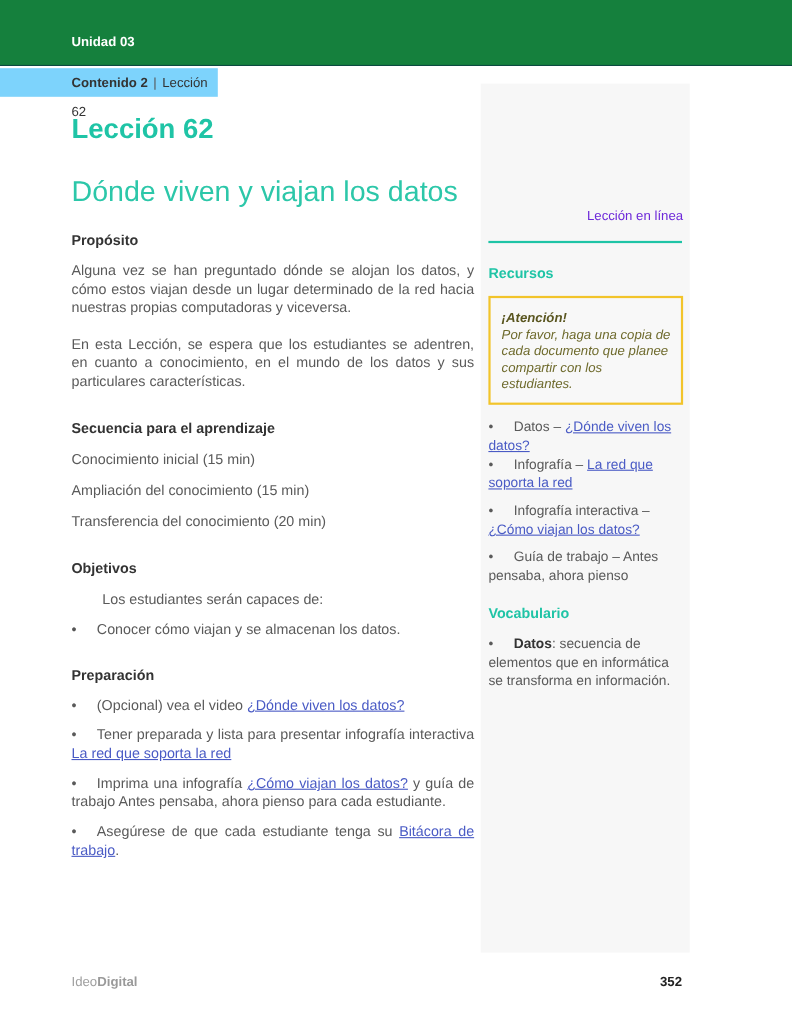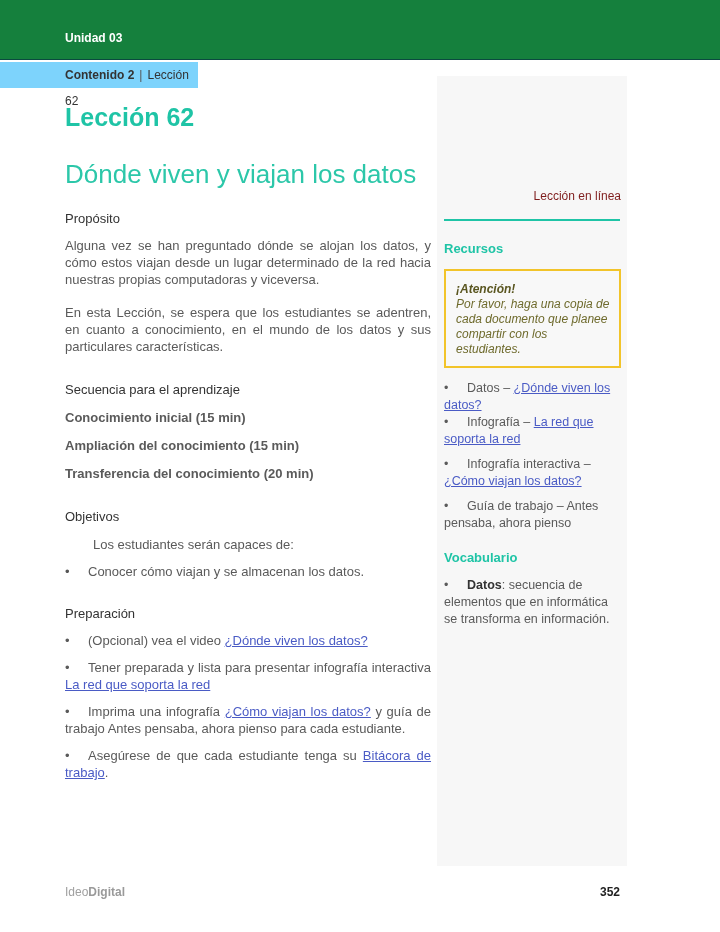--- a/index.html
+++ b/index.html
@@ -74,33 +74,33 @@
       height: 36px;
     }
     .lesson-subtitle {
       margin-top: 22px;
       font-size: 26px;
       color: #2cc7a9;
       line-height: 32px;
       font-weight: normal;
     }
     .section-heading {
-      font-weight: normal;
+      font-weight: bold;
       color: #333333;
       font-size: 13px;
       line-height: 17px;
     }
     .h-proposito { margin-top: 20px; }
     .para {
       text-align: justify;
       margin-top: 10px;
     }
     .para + .para { margin-top: 16px; }
     .h-secuencia { margin-top: 26px; }
-    .seq-item { margin-top: 11px; font-weight: bold; }
+    .seq-item { margin-top: 11px; }
     .h-objetivos { margin-top: 26px; }
     .obj-intro { margin-top: 11px; margin-left: 28px; }
     .bullet-line {
       margin-top: 10px;
       text-align: justify;
     }
     .bullet-line .bullet {
       display: inline-block;
       width: 23px;
       color: #555;
@@ -119,21 +119,21 @@
       left: 444px;
       top: 188px;
       width: 177px;
       font-size: 12.5px;
       line-height: 17px;
       color: #5a5a5a;
     }
     .online-label {
       text-align: right;
       font-size: 12px;
-      color: #7f1d1d;
+      color: #6d28d9;
       line-height: 17px;
     }
     .side-rule {
       margin-top: 14px;
       height: 2px;
       background: #1fc4a6;
       width: 176px;
     }
     .side-heading {
       color: #1fc4a6;

